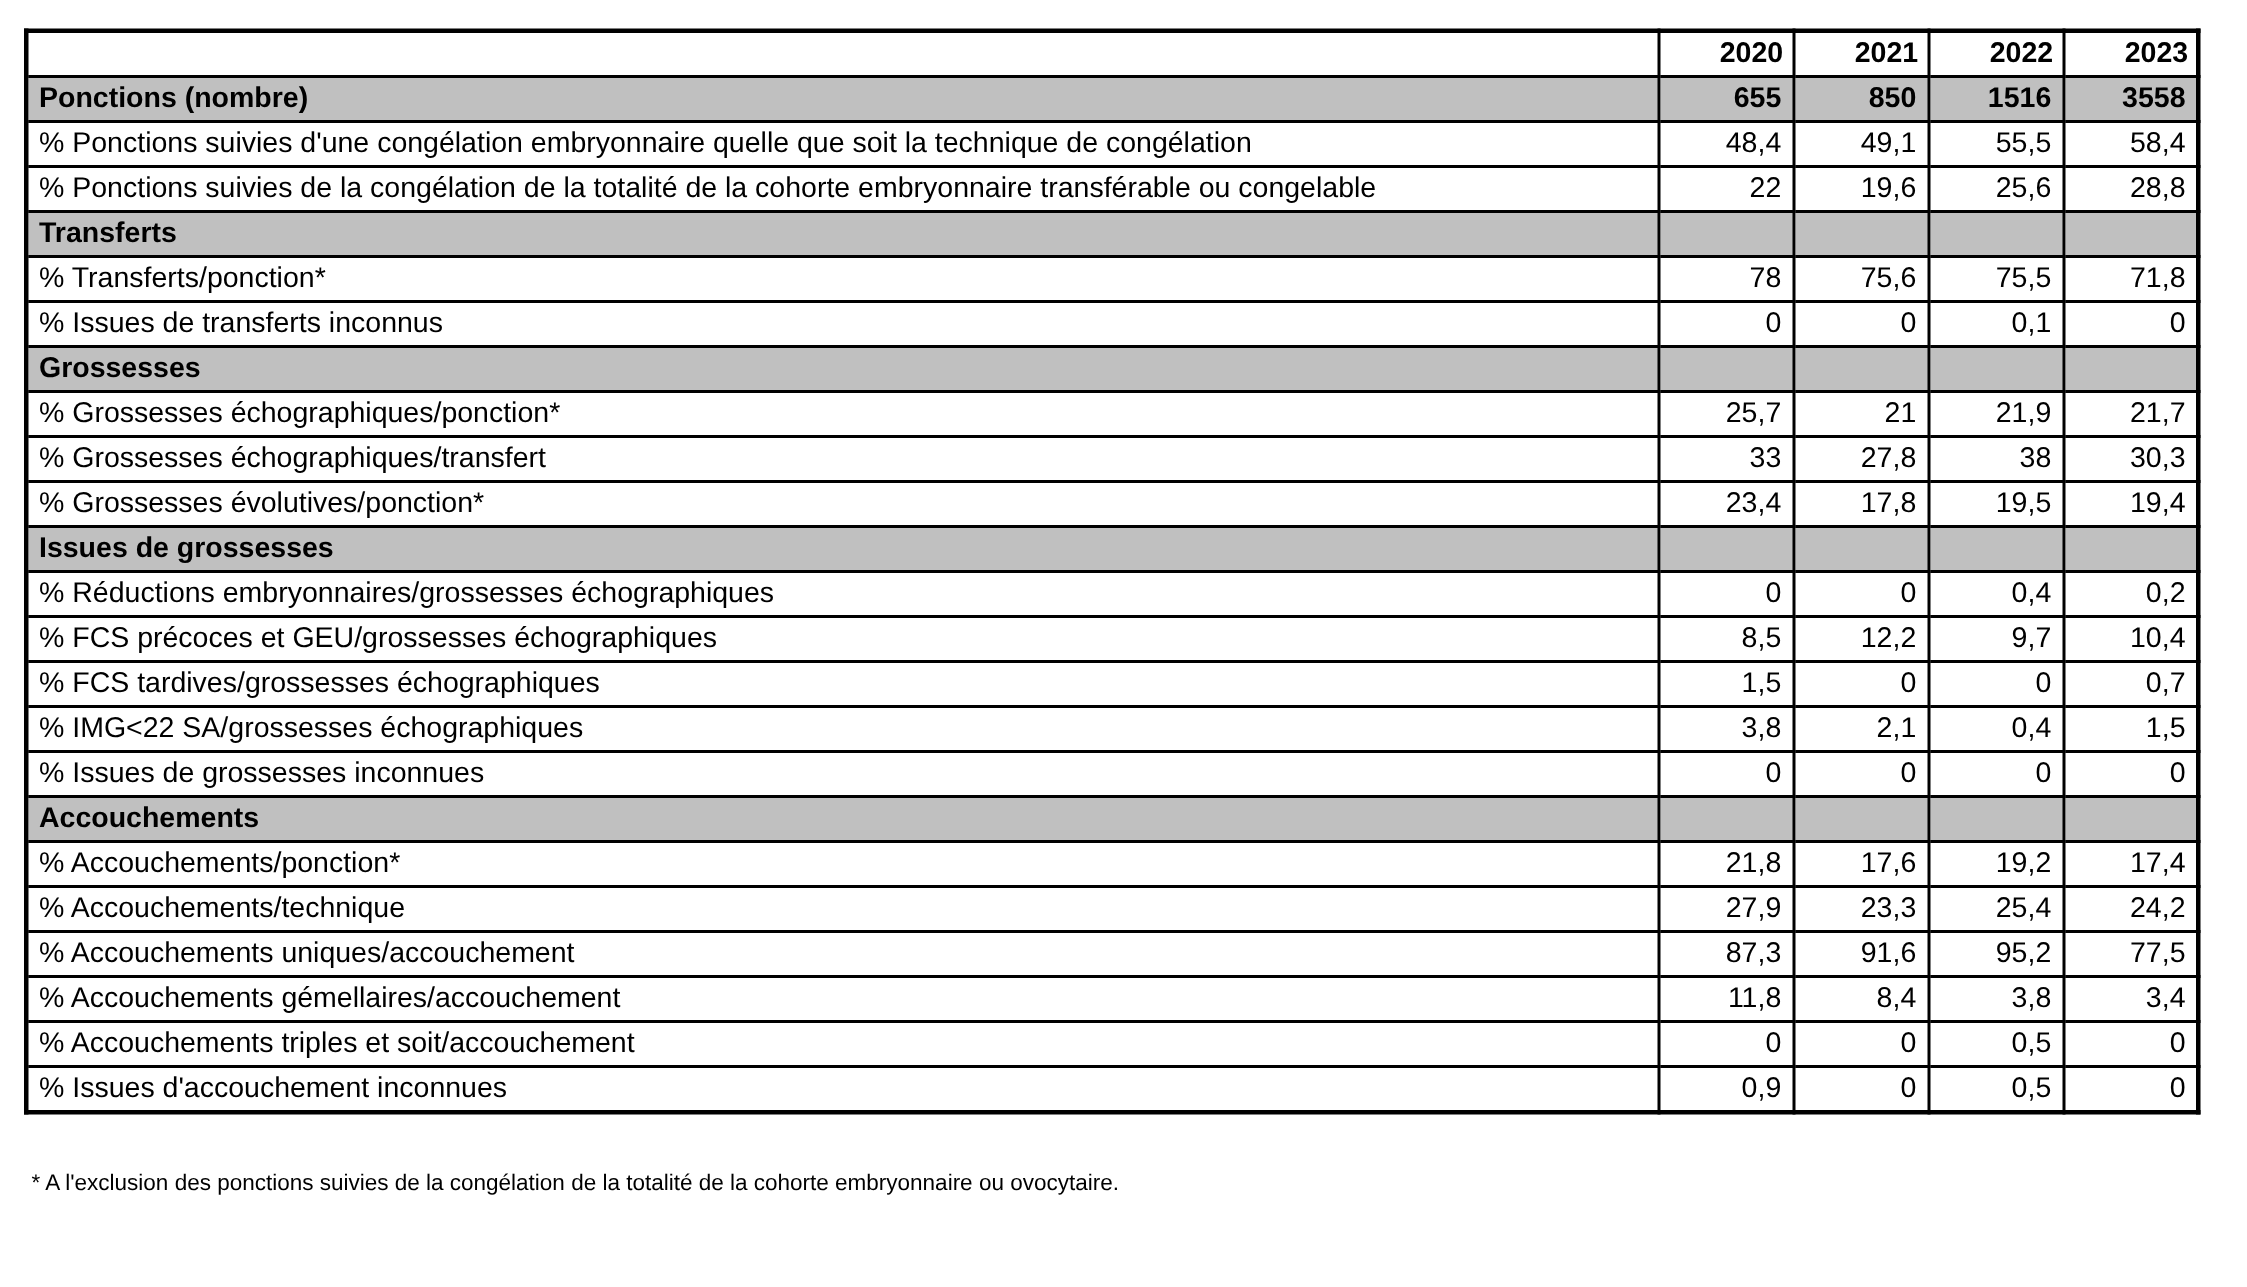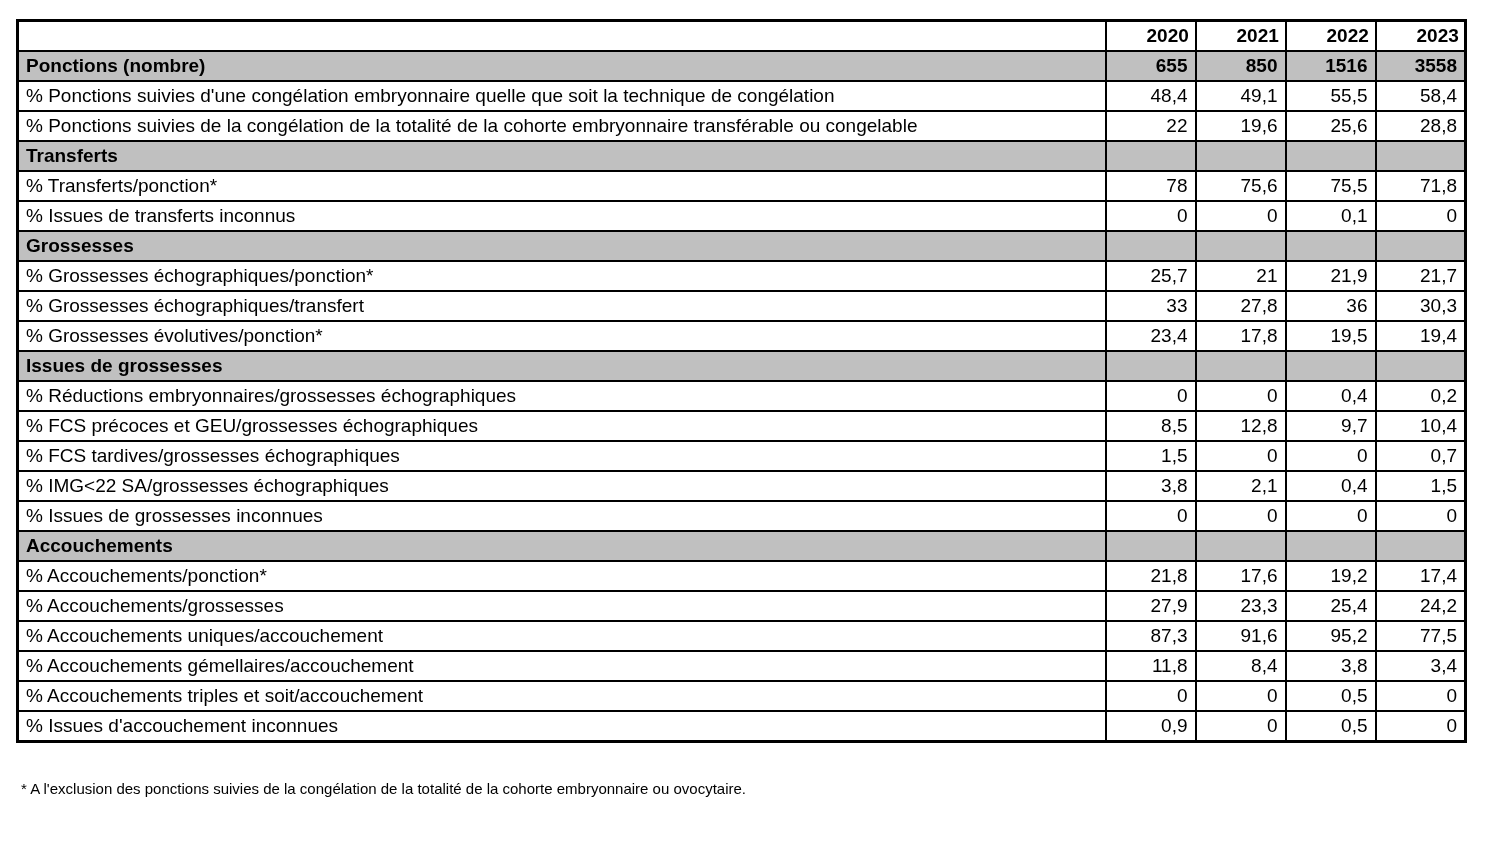--- a/index.html
+++ b/index.html
@@ -119,21 +119,21 @@
           <td class="label">% Grossesses échographiques/ponction*</td>
           <td class="val">25,7</td>
           <td class="val">21</td>
           <td class="val">21,9</td>
           <td class="val">21,7</td>
         </tr>
         <tr>
           <td class="label">% Grossesses échographiques/transfert</td>
           <td class="val">33</td>
           <td class="val">27,8</td>
-          <td class="val">36</td>
+          <td class="val">38</td>
           <td class="val">30,3</td>
         </tr>
         <tr>
           <td class="label">% Grossesses évolutives/ponction*</td>
           <td class="val">23,4</td>
           <td class="val">17,8</td>
           <td class="val">19,5</td>
           <td class="val">19,4</td>
         </tr>
         <tr class="section">
@@ -146,21 +146,21 @@
         <tr>
           <td class="label">% Réductions embryonnaires/grossesses échographiques</td>
           <td class="val">0</td>
           <td class="val">0</td>
           <td class="val">0,4</td>
           <td class="val">0,2</td>
         </tr>
         <tr>
           <td class="label">% FCS précoces et GEU/grossesses échographiques</td>
           <td class="val">8,5</td>
-          <td class="val">12,8</td>
+          <td class="val">12,2</td>
           <td class="val">9,7</td>
           <td class="val">10,4</td>
         </tr>
         <tr>
           <td class="label">% FCS tardives/grossesses échographiques</td>
           <td class="val">1,5</td>
           <td class="val">0</td>
           <td class="val">0</td>
           <td class="val">0,7</td>
         </tr>
@@ -186,21 +186,21 @@
           <td class="val"></td>
         </tr>
         <tr>
           <td class="label">% Accouchements/ponction*</td>
           <td class="val">21,8</td>
           <td class="val">17,6</td>
           <td class="val">19,2</td>
           <td class="val">17,4</td>
         </tr>
         <tr>
-          <td class="label">% Accouchements/grossesses</td>
+          <td class="label">% Accouchements/technique</td>
           <td class="val">27,9</td>
           <td class="val">23,3</td>
           <td class="val">25,4</td>
           <td class="val">24,2</td>
         </tr>
         <tr>
           <td class="label">% Accouchements uniques/accouchement</td>
           <td class="val">87,3</td>
           <td class="val">91,6</td>
           <td class="val">95,2</td>

